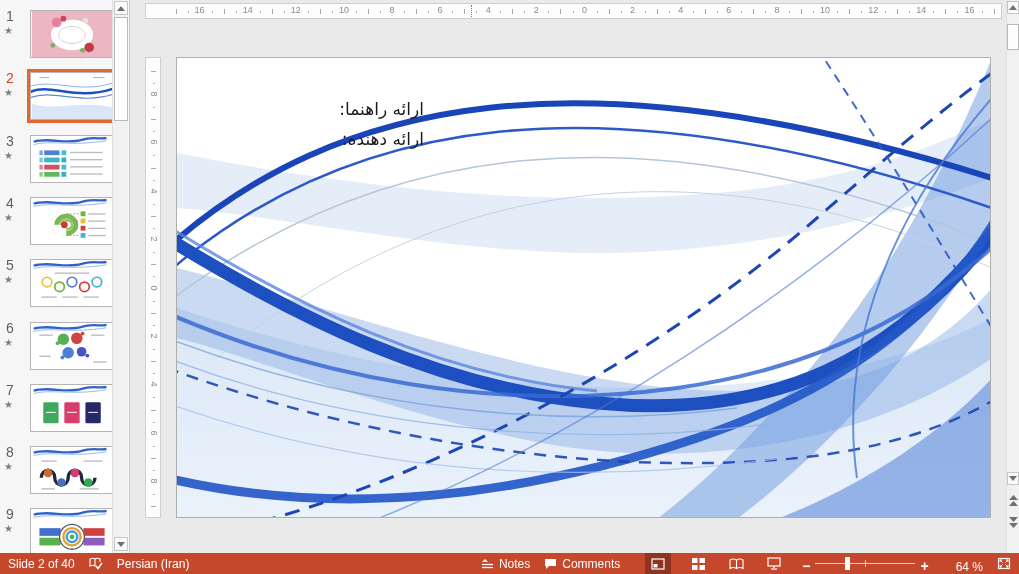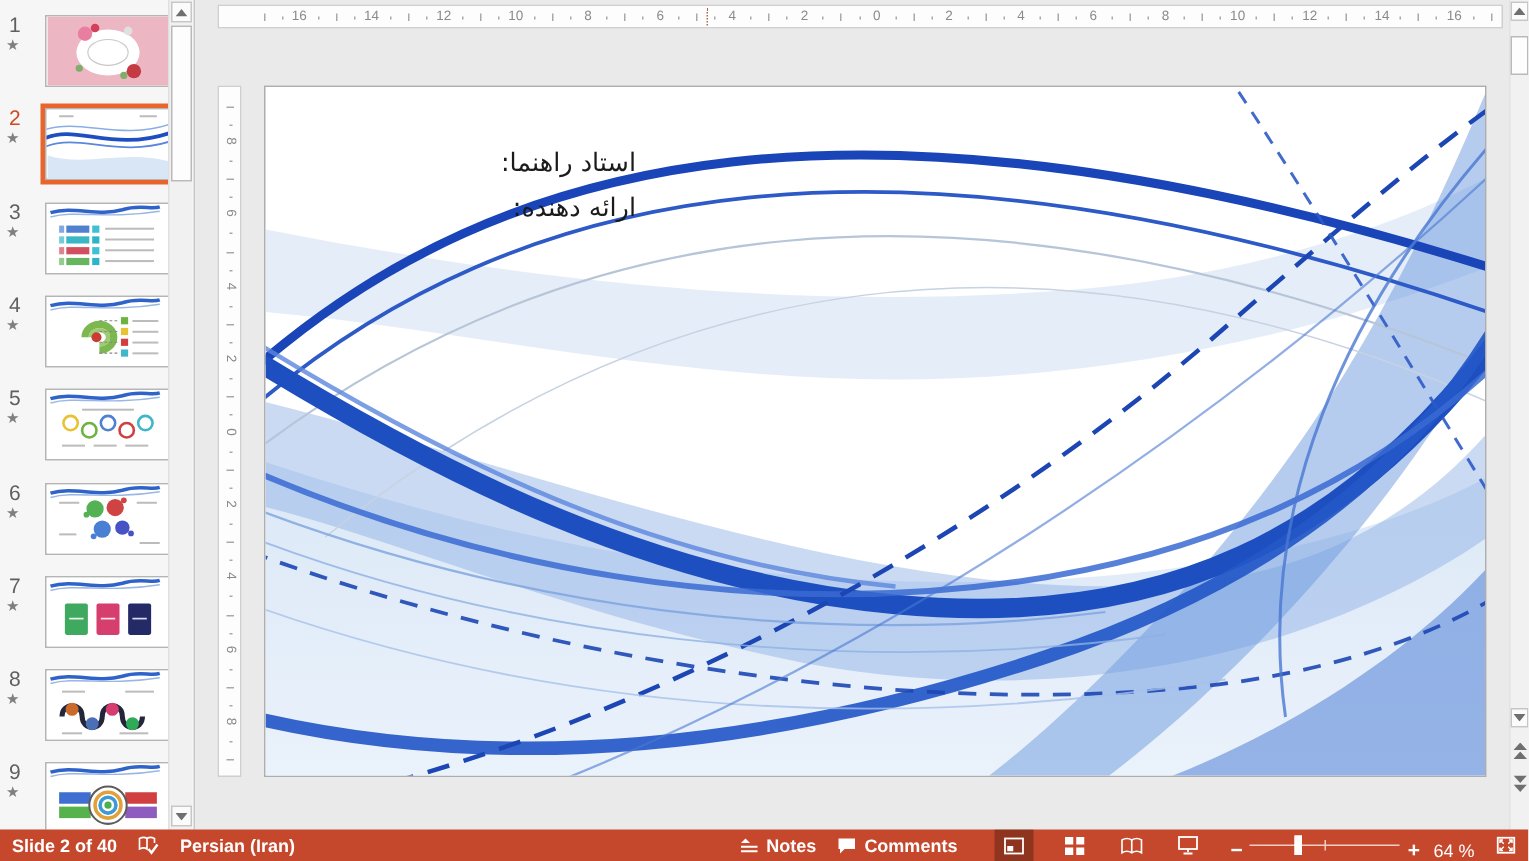--- a/index.html
+++ b/index.html
@@ -38,29 +38,29 @@
   
   #main-scroll { position:absolute; right:0; top:0; width:13px; height:553px; background:#f1f1f1; border-left:1px solid #e2e2e2; }
   #main-scroll .sb-btn { width:12px; height:13px; left:0; }
   #main-scroll .sb-thumb { width:12px; left:0; }
   .dbl-btn { position:absolute; left:0; width:12px; height:17px; display:flex; flex-direction:column; align-items:center; justify-content:center; gap:1px; }
 
   
   #status-bar { position:absolute; left:0; bottom:0; width:1019px; height:21px; background:#C5482C; color:#fff; display:flex; align-items:center; font-size:12px; }
   #status-bar .left { display:flex; align-items:center; }
   #status-bar .right { margin-left:auto; display:flex; align-items:flex-end; }
-  .sb-item { display:flex; align-items:center; gap:5px; padding:0 7px; height:21px; cursor:default;font-weight:bold; }
+  .sb-item { display:flex; align-items:center; gap:5px; padding:0 7px; height:21px; cursor:default; }
   .view-btn { width:26px; height:21px; display:flex; align-items:center; justify-content:center; }
   .view-btn.active { background:rgba(0,0,0,0.28); }
   .zoom-track { position:relative; width:100px; height:21px; display:flex; align-items:center; }
   .zoom-line { width:100%; height:1px; background:#f2cdc2; }
   .zoom-mid { position:absolute; left:50%; top:7px; width:1px; height:7px; background:#f2cdc2; }
   .zoom-knob { position:absolute; left:30%; top:4px; width:5px; height:13px; background:#fff; border:1px solid #fff; }
   .zchar { font-size:14px; font-weight:bold; padding:0 5px; }
-  .zoom-pct { padding:0 8px 0 4px; min-width:38px; text-align:right; }
+  .zoom-pct { padding:0 8px 0 4px; min-width:38px; text-align:right;margin-left:18px; }
 </style>
 </head>
 <body>
 
 <div id="app">
 
   <div id="thumb-panel">
     <div id="thumb-rows">
         <div class="thumb-row" style="top: 8px;">
           <span class="thumb-num">1</span>
@@ -406,21 +406,21 @@
         <path d="M-10,310 C180,380 420,420 620,400 C700,392 770,370 820,340" fill="none" stroke="#1c46b4" stroke-width="2.5" stroke-dasharray="12,9" opacity="0.9"></path>
         <path d="M640,-10 C700,80 760,180 815,270" fill="none" stroke="#2d5ac6" stroke-width="2" stroke-dasharray="9,7" opacity="0.9"></path>
 
         <path d="M-10,280 C160,345 360,375 560,350" fill="none" stroke="#7ca2de" stroke-width="1.5" opacity="0.8"></path>
         <path d="M-10,300 C160,365 380,395 600,365" fill="none" stroke="#8fb0e4" stroke-width="1.2" opacity="0.8"></path>
         <path d="M-10,345 C200,420 420,430 640,395" fill="none" stroke="#a6c0ea" stroke-width="1.2" opacity="0.8"></path>
         <path d="M815,40 C720,150 660,280 680,420" fill="none" stroke="#4a78d2" stroke-width="2" opacity="0.8"></path>
         <path d="M200,461 C400,380 620,240 815,60" fill="none" stroke="#4a78d2" stroke-width="1.5" opacity="0.6"></path>
       </svg>
       <div class="slide-lines">
-        <div>استاد راهنما:</div>
+        <div>ارائه راهنما:</div>
         <div>ارائه دهنده:</div>
       </div>
     </div>
   </div>
 
   <div id="main-scroll" style="position:absolute;right:0;top:0;">
     <div class="sb-btn" style="top:1px">
       <svg width="8" height="5">
           <polygon points="4,0 8,5 0,5" fill="#6f6f6f"></polygon>
         </svg>

